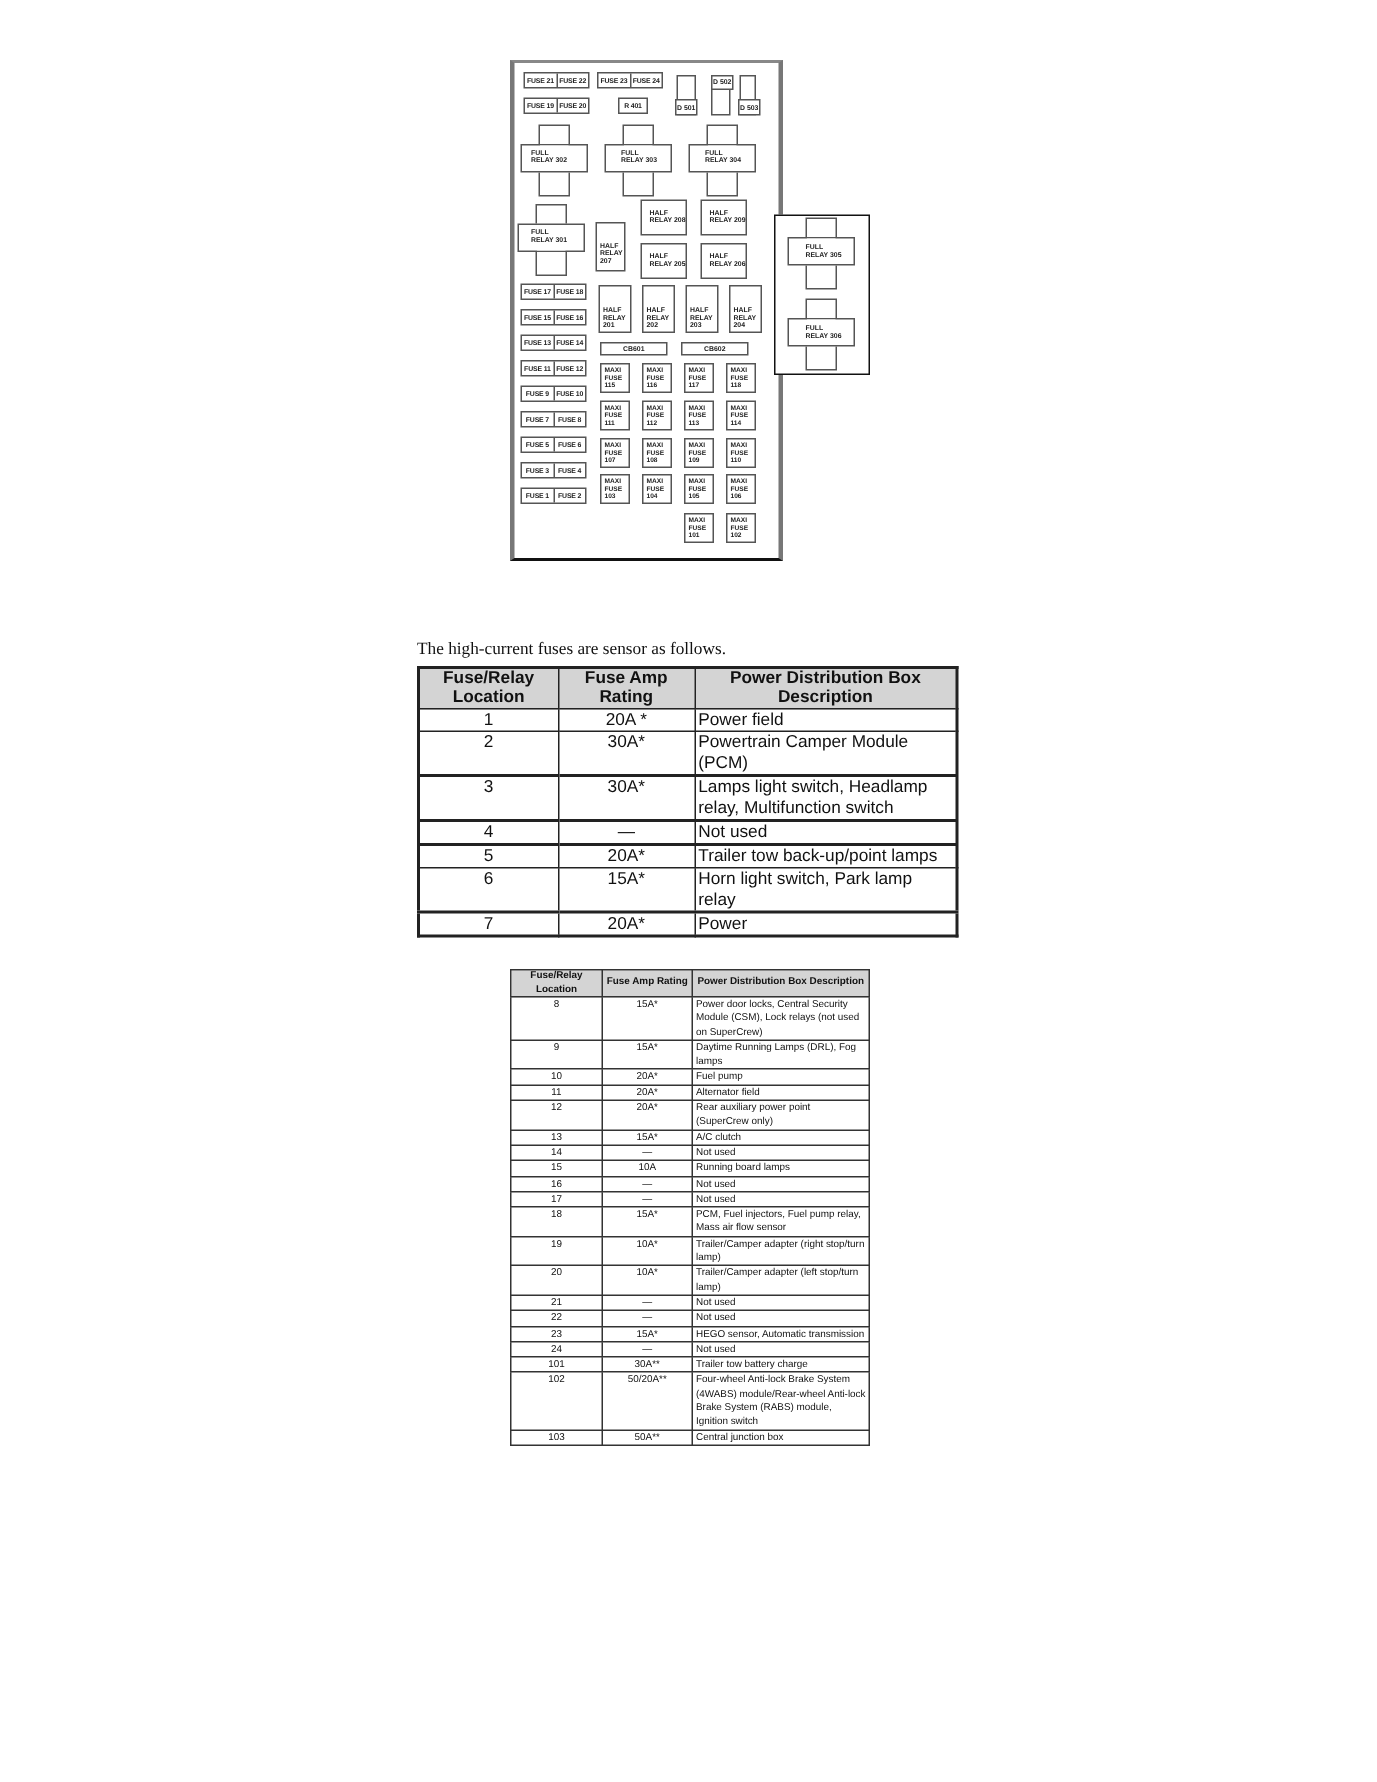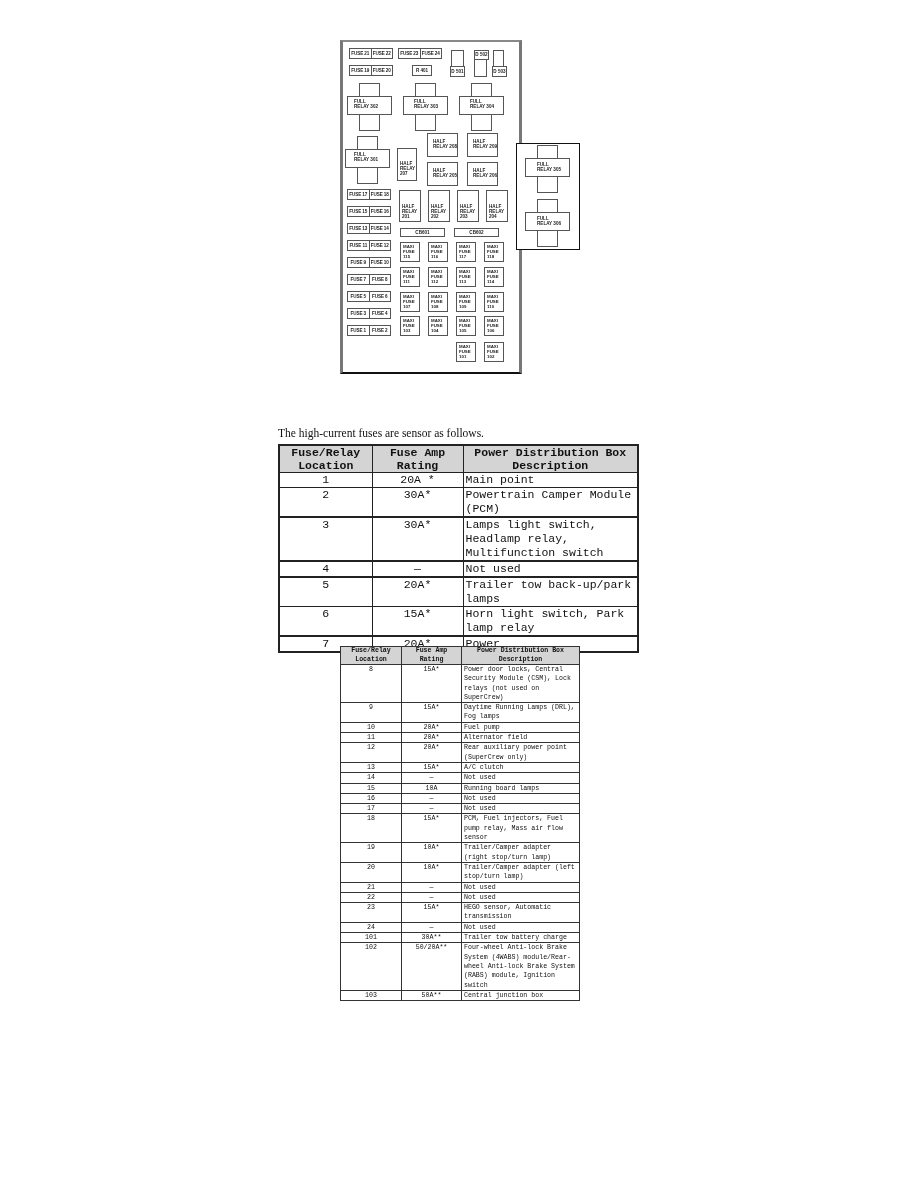--- a/index.html
+++ b/index.html
@@ -15,21 +15,21 @@
   .cross { position: absolute; }
   .cross .h { position: absolute; border: 1px solid #555; background: #fff; box-sizing: border-box; }
   .cross .v { position: absolute; border: 1px solid #555; background: #fff; box-sizing: border-box; }
   .cross .lbl { position: absolute; font-size: 4.6px; font-weight: bold; line-height: 5px; color: #222; white-space: pre; }
   .tall { position: absolute; border: 1px solid #555; background: #fff; box-sizing: border-box; font-size: 4.6px; font-weight: bold; line-height: 5px; color: #222; }
   .maxi { position: absolute; width: 20px; height: 20px; border: 1px solid #555; box-sizing: border-box; font-size: 4.4px; font-weight: bold; line-height: 5px; color: #222; padding: 1px 0 0 2px; white-space: pre; }
   .cb { position: absolute; height: 9px; border: 1px solid #555; box-sizing: border-box; font-size: 4.6px; font-weight: bold; line-height: 7px; text-align: center; color: #222; }
 
   
   .caption { position: absolute; left: 278px; top: 427px; font-family: "Liberation Serif", serif; font-size: 11.5px; color: #111; }
-  table { border-collapse: collapse; font-family: Liberation Mono, monospace; position: absolute; }
+  table { border-collapse: collapse; font-family: Liberation Sans, sans-serif; position: absolute; }
   .t1 { left: 278px; top: 444px; width: 361px; font-size: 11.5px; border: 2px solid #222; }
   .t1 th { background: #d4d4d4; font-weight: bold; border: 1px solid #222; padding: 0 2px; line-height: 13px; text-align: center; }
   .t1 td { border: 1px solid #222; padding: 0 2px; line-height: 14px; vertical-align: top; }
   .t1 td.c { text-align: center; }
   .t1 tr.thick td { border-top: 2px solid #222; }
   .t2 { left: 340px; top: 646px; width: 240px; font-size: 6.6px; border: 1px solid #333; }
   .t2 th { background: #d4d4d4; font-weight: bold; border: 1px solid #333; padding: 0 1px; line-height: 8.5px; text-align: center; }
   .t2 td { border: 1px solid #333; padding: 0 2px; line-height: 9.3px; vertical-align: top; }
   .t2 td.c { text-align: center; }
 </style>
@@ -246,41 +246,41 @@
     <tr>
       <th>Fuse/Relay Location</th>
       <th>Fuse Amp Rating</th>
       <th>Power Distribution Box Description</th>
     </tr>
   </thead>
   <tbody>
     <tr>
         <td class="c">1</td>
         <td class="c">20A *</td>
-        <td>Main point</td>
+        <td>Power field</td>
       </tr>
     <tr>
         <td class="c">2</td>
         <td class="c">30A*</td>
         <td>Powertrain Camper Module (PCM)</td>
       </tr>
     <tr class="thick">
         <td class="c">3</td>
         <td class="c">30A*</td>
         <td>Lamps light switch, Headlamp relay, Multifunction switch</td>
       </tr>
     <tr class="thick">
         <td class="c">4</td>
         <td class="c">—</td>
         <td>Not used</td>
       </tr>
     <tr class="thick">
         <td class="c">5</td>
         <td class="c">20A*</td>
-        <td>Trailer tow back-up/park lamps</td>
+        <td>Trailer tow back-up/point lamps</td>
       </tr>
     <tr>
         <td class="c">6</td>
         <td class="c">15A*</td>
         <td>Horn light switch, Park lamp relay</td>
       </tr>
     <tr class="thick">
         <td class="c">7</td>
         <td class="c">20A*</td>
         <td>Power</td>

